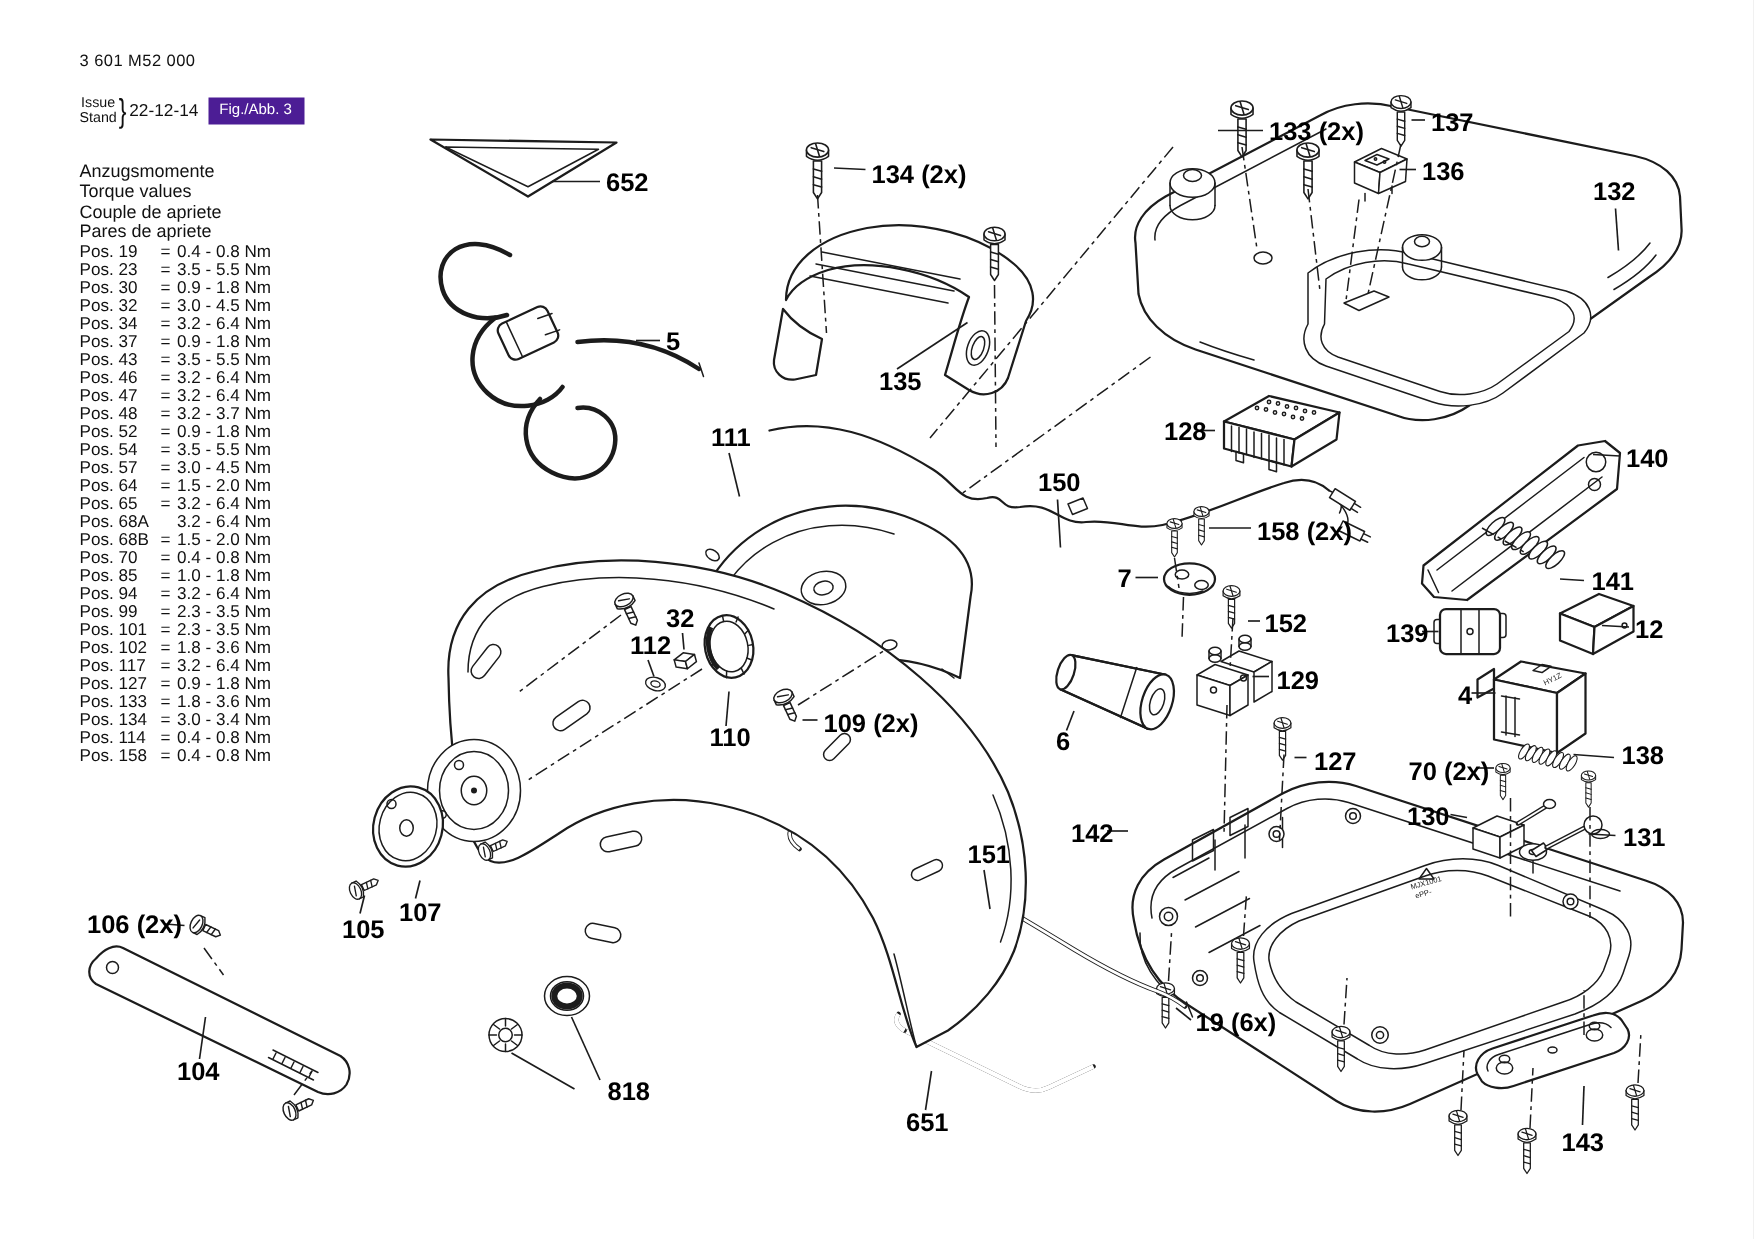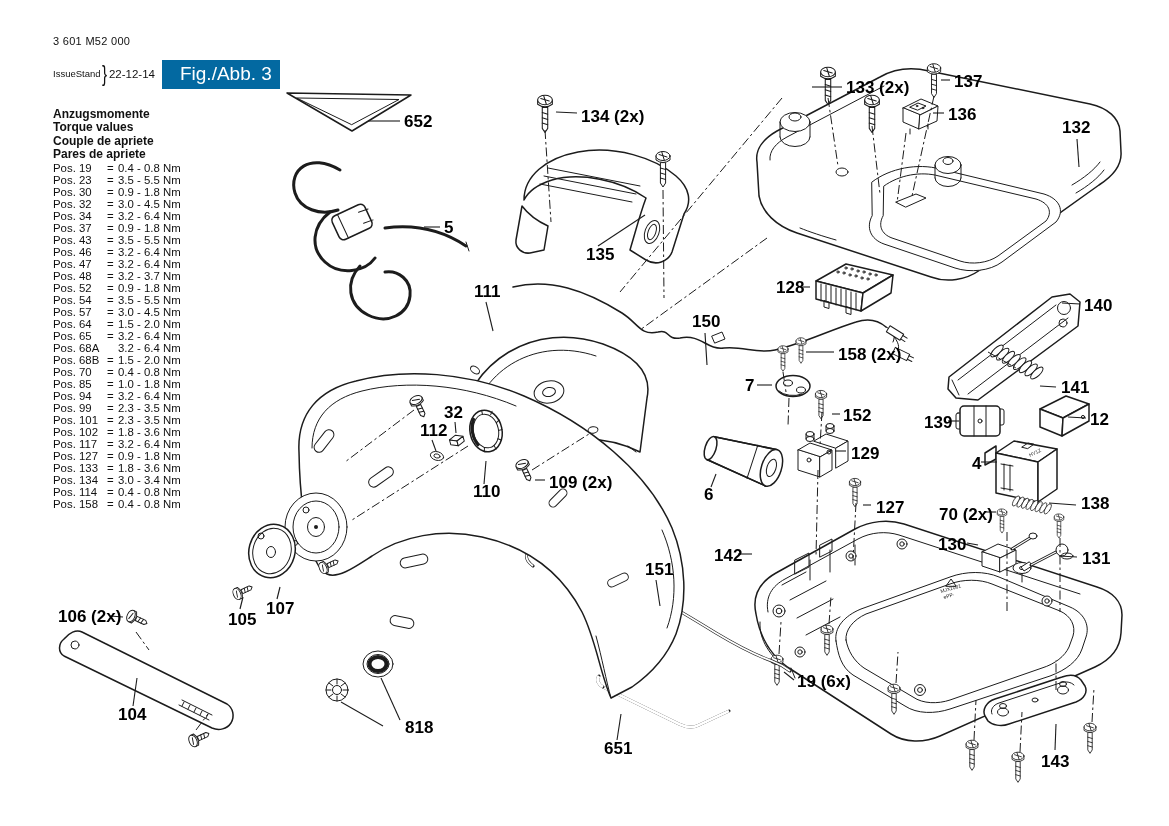--- a/index.html
+++ b/index.html
@@ -1,26 +1,26 @@
 <!DOCTYPE html>
 <html><head>
 <meta charset="utf-8">
 <style>
   html,body{margin:0;padding:0;background:#e8e8e8;}
   .page{position:relative;width:1169px;height:826px;background:#ffffff;overflow:hidden;
         font-family:"Liberation Sans",sans-serif;color:#111;}
   .panel{position:absolute;left:52px;top:30px;width:230px;height:790px;}
   .pnum{position:absolute;left:1px;top:5px;font-size:11px;letter-spacing:.3px;text-align:center;}
   .issuerow{position:absolute;left:1px;top:31px;display:flex;align-items:center;height:26px;}
-  .iscol{display:flex;flex-direction:row;font-size:9.5px;line-height:10px;align-items:center;}
+  .iscol{display:flex;flex-direction:column;font-size:9.5px;line-height:10px;align-items:center;}
   .brace{font-size:22px;font-weight:400;transform:scaleX(.7);margin:0 1px 0 0;}
   .idate{font-size:11.5px;margin-right:7px;}
-  .figbox{background:#0369a1;color:#fff;font-size:19px;padding:3px 8px 4px 18px;white-space:nowrap;}
+  .figbox{background:#4c1d95;color:#fff;font-size:10px;padding:3px 8px 4px 7px;white-space:nowrap;}
   .torque{position:absolute;left:1px;top:78px;}
-  .tq-title{font-size:12px;line-height:13.4px;font-weight:bold;}
+  .tq-title{font-size:12px;line-height:13.4px;}
   .trow{font-size:11.4px;line-height:12px;display:flex;white-space:pre;}
   .tpos{display:inline-block;width:54px;}
   .teq{display:inline-block;width:11px;}
   .footer{position:absolute;left:1px;top:706px;font-size:11.4px;line-height:13.4px;}
   svg.diag{position:absolute;left:0;top:0;}
   .s15{fill:none;stroke:#1c1c1c;stroke-width:1.5;stroke-linecap:round;stroke-linejoin:round;}
   .s1{fill:none;stroke:#1c1c1c;stroke-width:1;stroke-linecap:round;stroke-linejoin:round;}
   .fw{fill:#fff;stroke:#1c1c1c;stroke-width:1.5;stroke-linecap:round;stroke-linejoin:round;}
   .fw1{fill:#fff;stroke:#1c1c1c;stroke-width:1;stroke-linecap:round;stroke-linejoin:round;}
   .thick{fill:none;stroke:#1c1c1c;stroke-width:3;stroke-linecap:round;}

